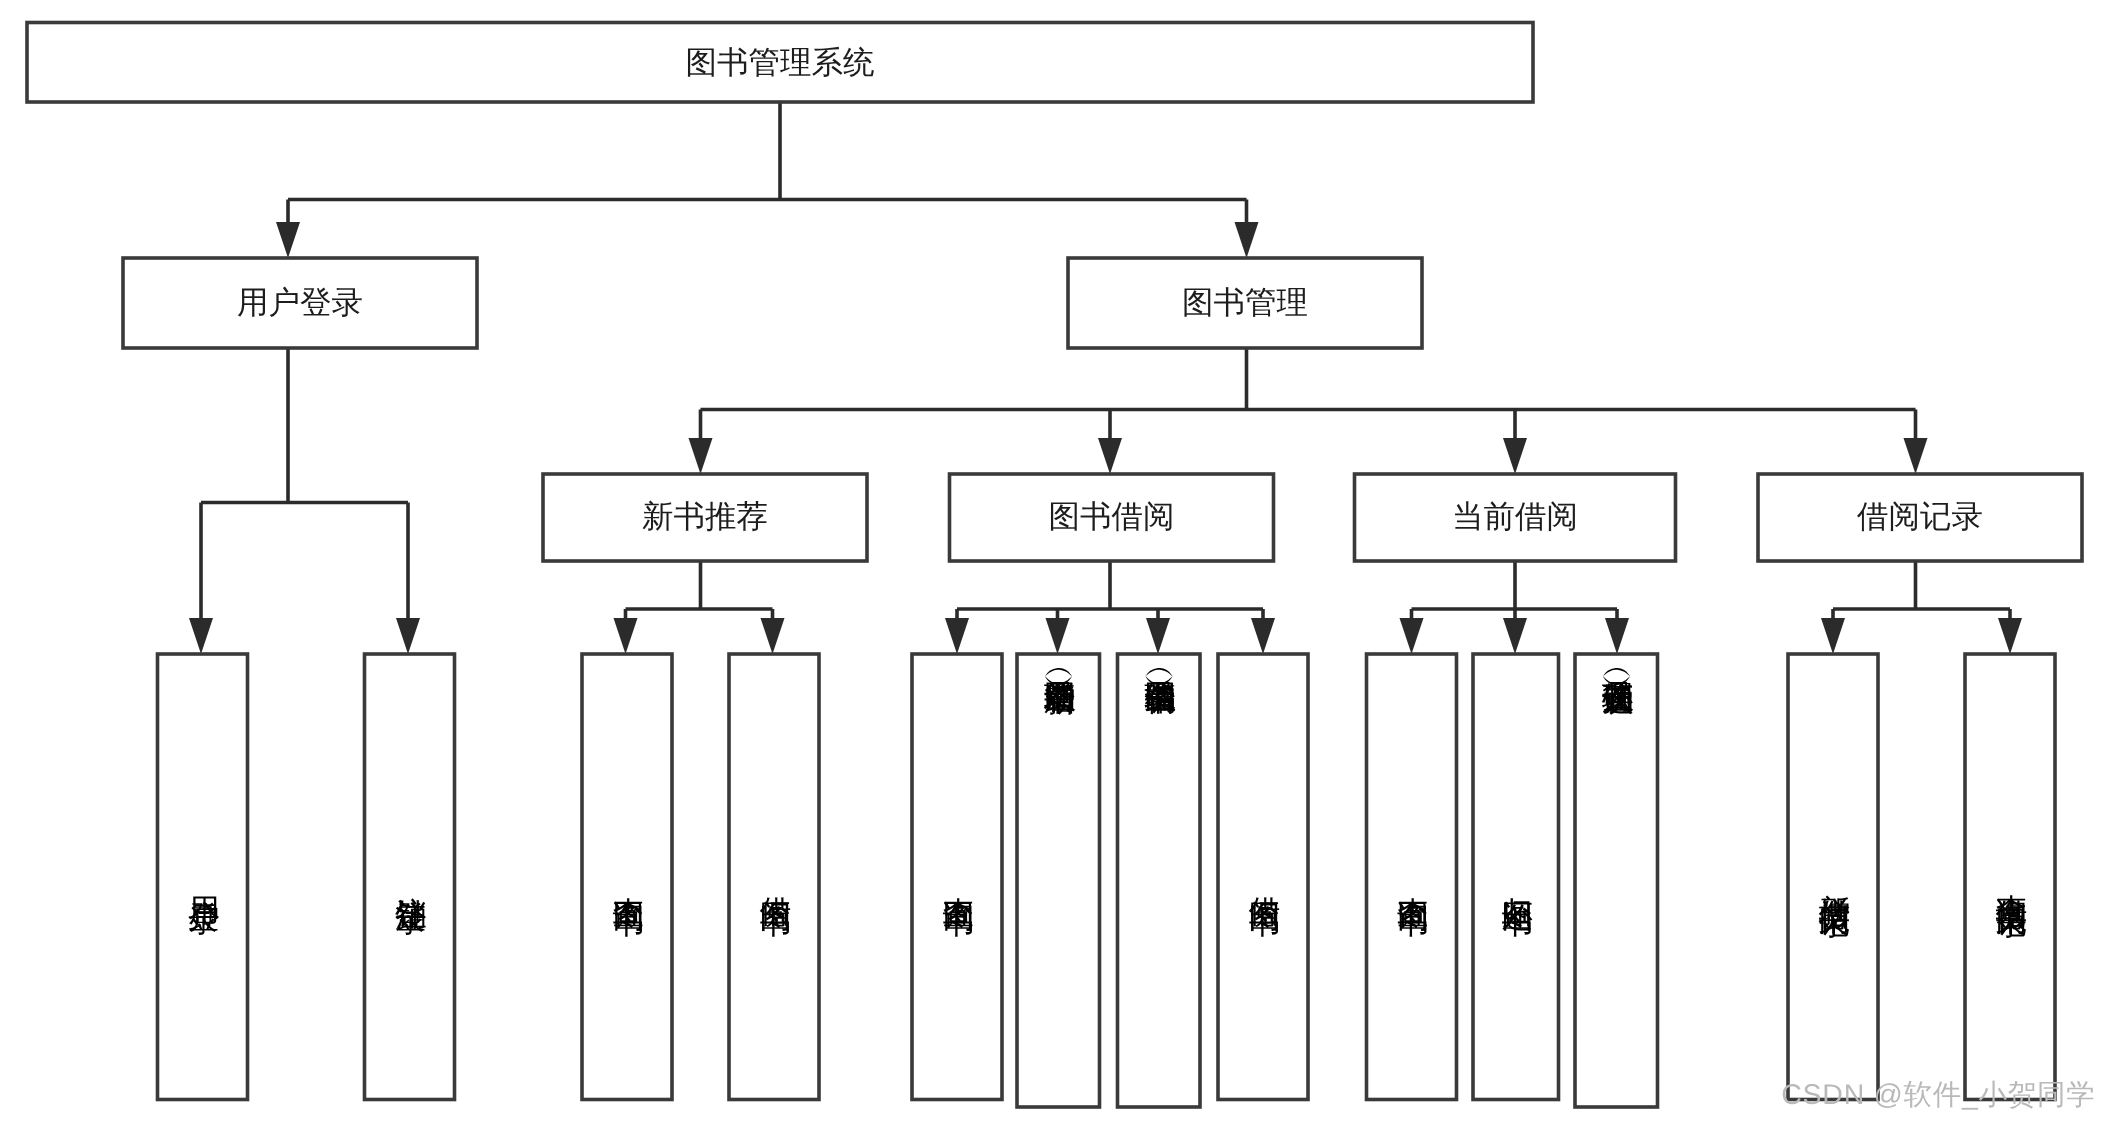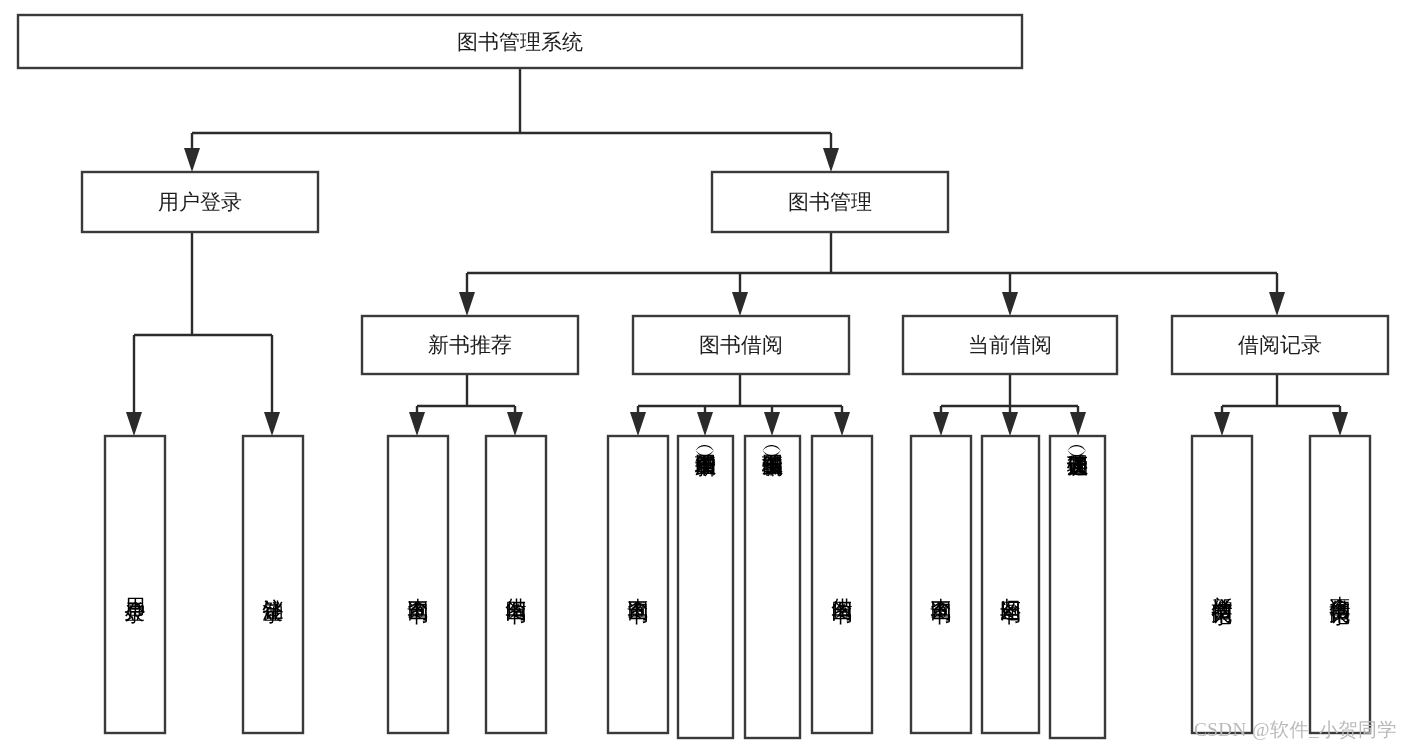--- a/index.html
+++ b/index.html
@@ -52,21 +52,21 @@
     fill: #1d1d1d;
     writing-mode: vertical-rl;
     text-orientation: upright;
     letter-spacing: 2px;
     white-space: pre;
   }
   .watermark {
     position: absolute;
     right: 8px;
     bottom: 4px;
-    font-family: Liberation Serif, serif;
+    font-family: Liberation Sans, sans-serif;
     font-size: 19px;
     color: #b9b9b9;
     letter-spacing: 0.5px;
     white-space: nowrap;
     pointer-events: none;
   }
 </style>
 </head>
 <body>
 

